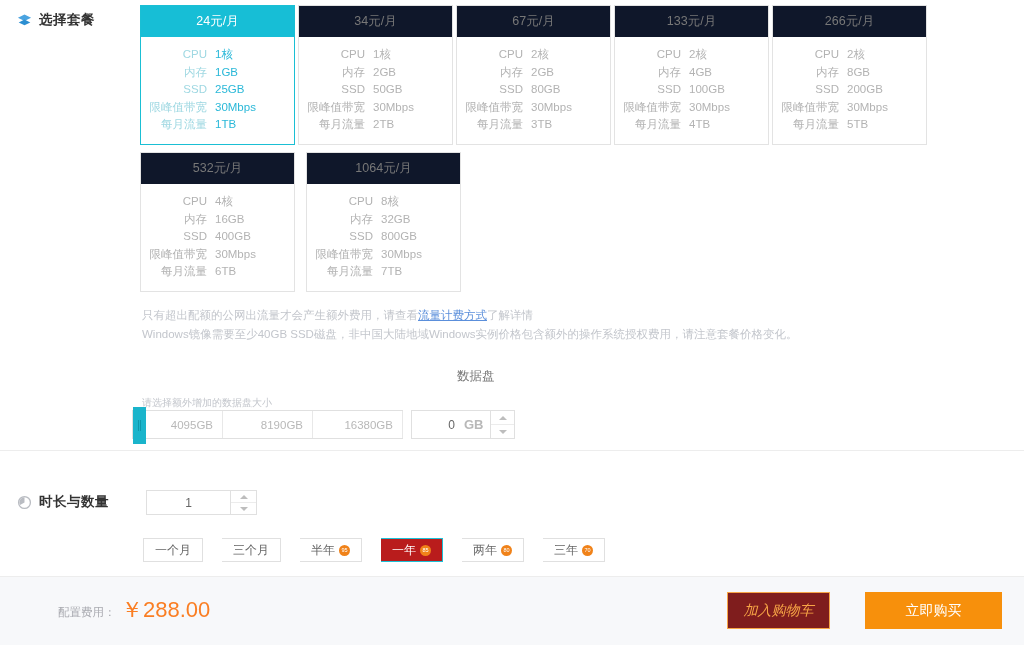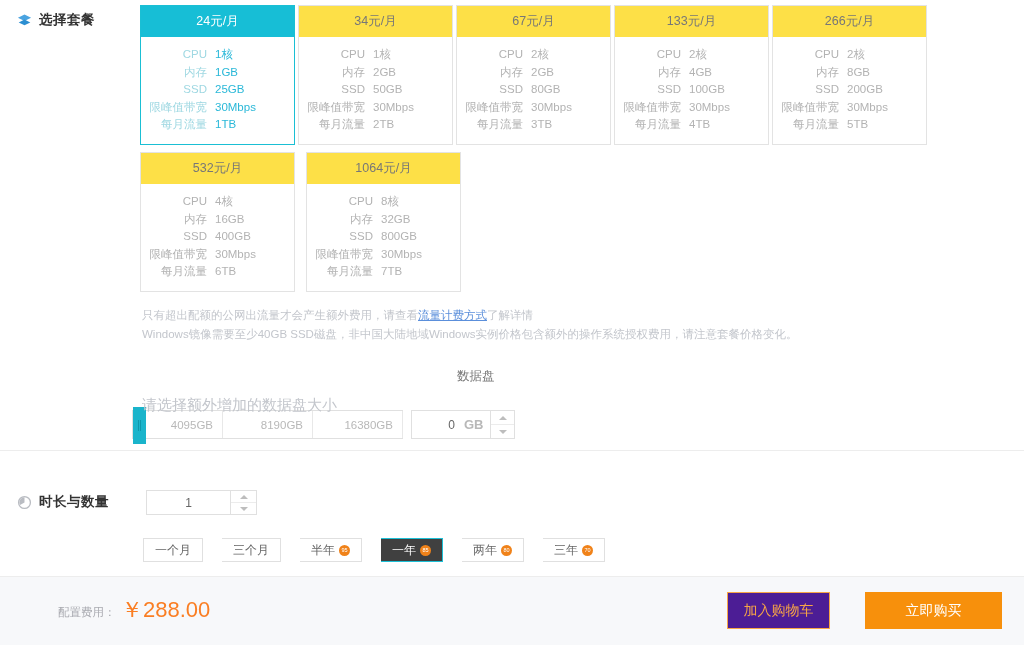--- a/index.html
+++ b/index.html
@@ -21,21 +21,21 @@
   .ico { width: 15px; height: 15px; display: block; flex: none; }
 
   
   .cards { position: absolute; left: 140px; top: 5px; width: 872px; }
   .card {
     position: absolute; width: 155px;
     border: 1px solid #e3e3e3; background: #fff;
   }
   .card .card-hd {
     height: 31px; line-height: 31px; text-align: center;
-    font-size: 12.5px; color: #777; background: #fde047;
+    font-size: 12.5px; color: #777; background: #0f172a;
   }
   .card .card-bd { padding: 9px 0 10px 0; }
   .spec-row {
     display: flex; align-items: center;
     font-size: 11.5px; line-height: 17.5px; color: #b3b3b3;
     white-space: nowrap;
   }
   .spec-k { width: 74px; text-align: right; padding-right: 8px; }
   .spec-v { color: #b3b3b3; }
 
@@ -82,21 +82,21 @@
   .spin {
     width: 24px; height: 29px; border: 1px solid #e0e0e0; border-left: none;
     display: flex; flex-direction: column;
   }
   .spin > div {
     flex: 1; display: flex; align-items: center; justify-content: center; background: #fff;
   }
   .spin > div:first-child { border-bottom: 1px solid #ececec; }
   .tri-up { width: 0; height: 0; border-left: 4px solid transparent; border-right: 4px solid transparent; border-bottom: 4px solid #bdbdbd; }
   .tri-dn { width: 0; height: 0; border-left: 4px solid transparent; border-right: 4px solid transparent; border-top: 4px solid #bdbdbd; }
-  .disk-hint { position: absolute; left: 142px; top: 396px; font-size: 15px; color: #c3c6cc; }
+  .disk-hint { position: absolute; left: 142px; top: 396px; font-size: 10px; color: #c3c6cc; }
 
   
   .divider { position: absolute; left: 0; top: 450px; width: 1024px; height: 1px; background: #ededed; }
 
   
   .qty-wrap { position: absolute; left: 146px; top: 490px; display: flex; }
   .qty-box {
     width: 85px; height: 25px; border: 1px solid #e0e0e0; background: #fff;
     display: flex; align-items: center; justify-content: center;
     font-size: 12px; color: #666;
@@ -106,40 +106,40 @@
   .qty-spin > div:first-child { border-bottom: 1px solid #ececec; }
 
   
   .dur-wrap { position: absolute; left: 143px; top: 538px; display: flex; gap: 19px; }
   .dur {
     height: 24px; padding: 0 11px; border: 1px solid #e0e0e0; border-left: none;
     background: #fff; display: flex; align-items: center; gap: 4px;
     font-size: 12px; color: #666; white-space: nowrap;
   }
   .dur:first-child { border-left: 1px solid #e0e0e0; }
-  .dur.active { background: #404040; color: #fff; border-color: #1dc0d6; }
+  .dur.active { background: #b91c1c; color: #fff; border-color: #1dc0d6; }
   .badge {
     width: 11px; height: 11px; border-radius: 50%;
     background: #f08219; color: #fff;
     font-size: 5.5px; line-height: 11px; text-align: center;
     overflow: hidden; flex: none;
   }
   .dur.active .badge { background: #f08219; }
 
   
   .botbar {
     position: absolute; left: 0; top: 576px; width: 1024px; height: 69px;
     background: #f7f8fa; border-top: 1px solid #ededed;
   }
   .fee-label { position: absolute; left: 58px; top: 605px; font-size: 11.5px; color: #a9aab0; }
   .fee-val { position: absolute; left: 121px; top: 595px; font-size: 22px; color: #fa7e23; }
   .btn-cart {
     position: absolute; left: 727px; top: 592px; width: 103px; height: 37px;
-    border: 1px solid #f7a546; background: #4c1d95; color: #f7a546;
-    font-size: 14px; font-family: inherit; cursor: pointer;
+    border: 1px solid #f7a546; background: #7f1d1d; color: #f7a546;
+    font-size: 14px; font-family: inherit; cursor: pointer; font-style: italic;
   }
   .btn-buy {
     position: absolute; left: 865px; top: 592px; width: 137px; height: 37px;
     border: none; background: #f7900c; color: #fff;
     font-size: 14px; font-family: inherit; cursor: pointer;
   }
 </style>
 </head>
 <body>
 

